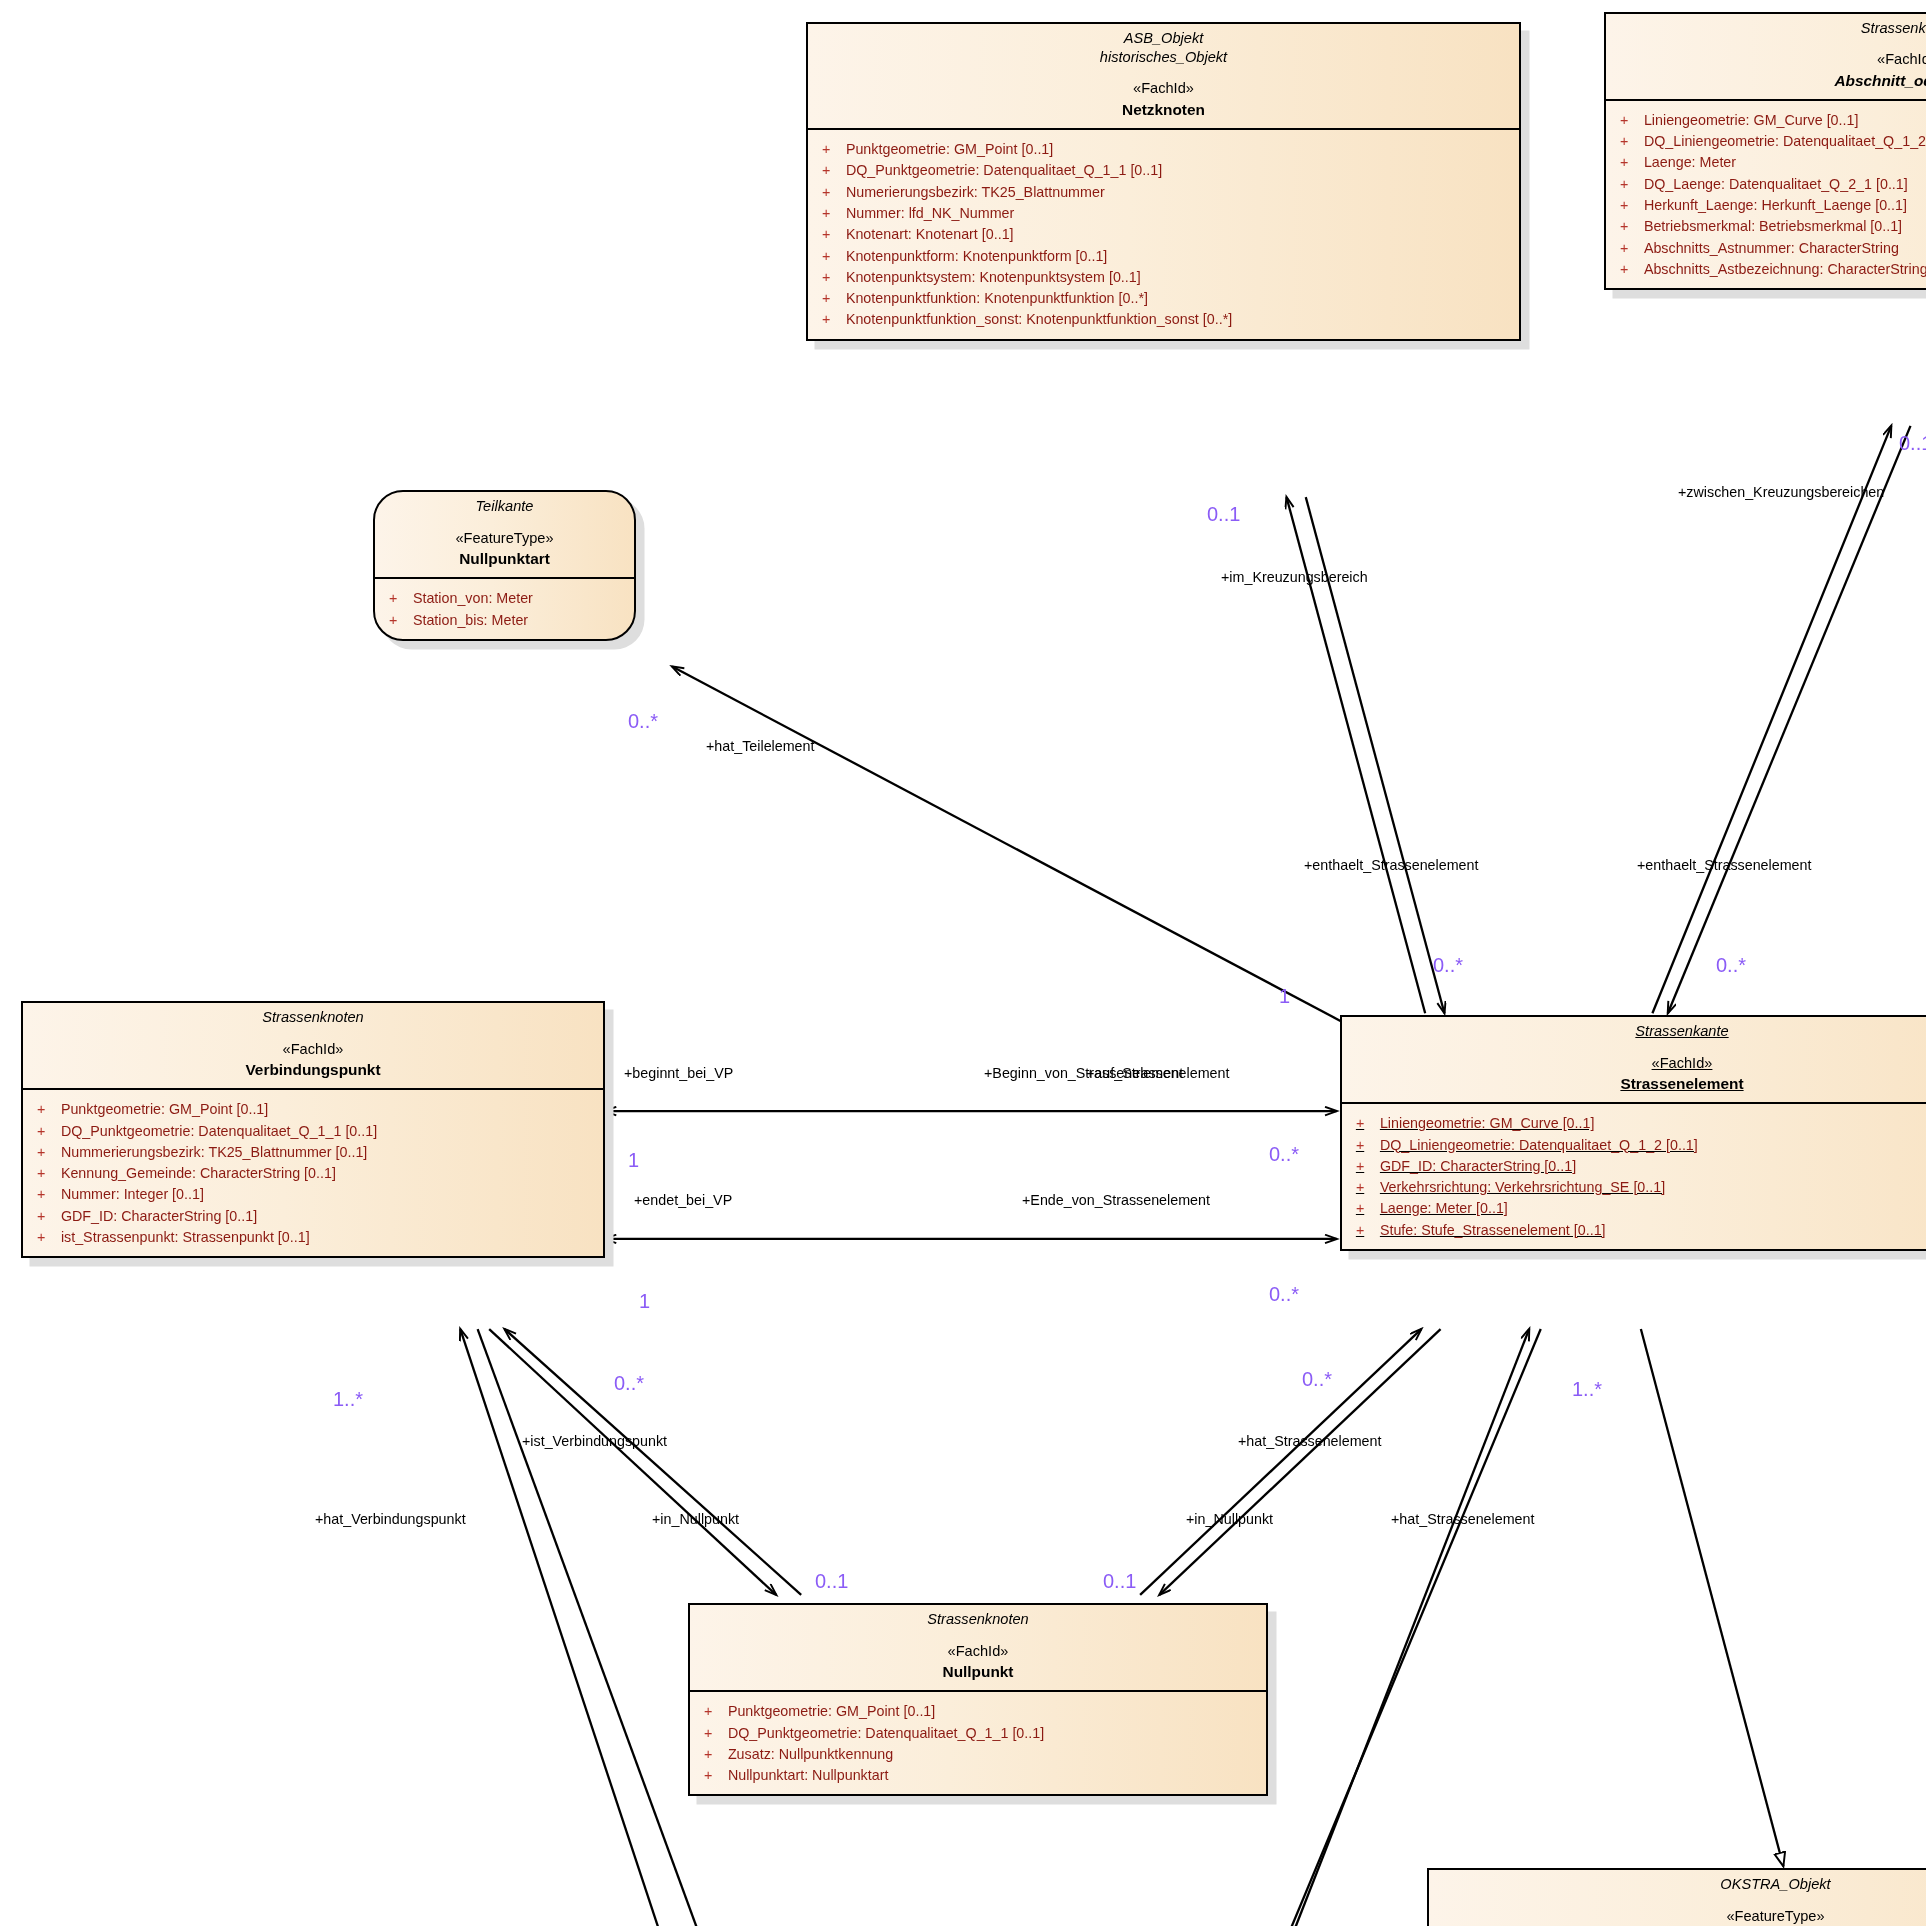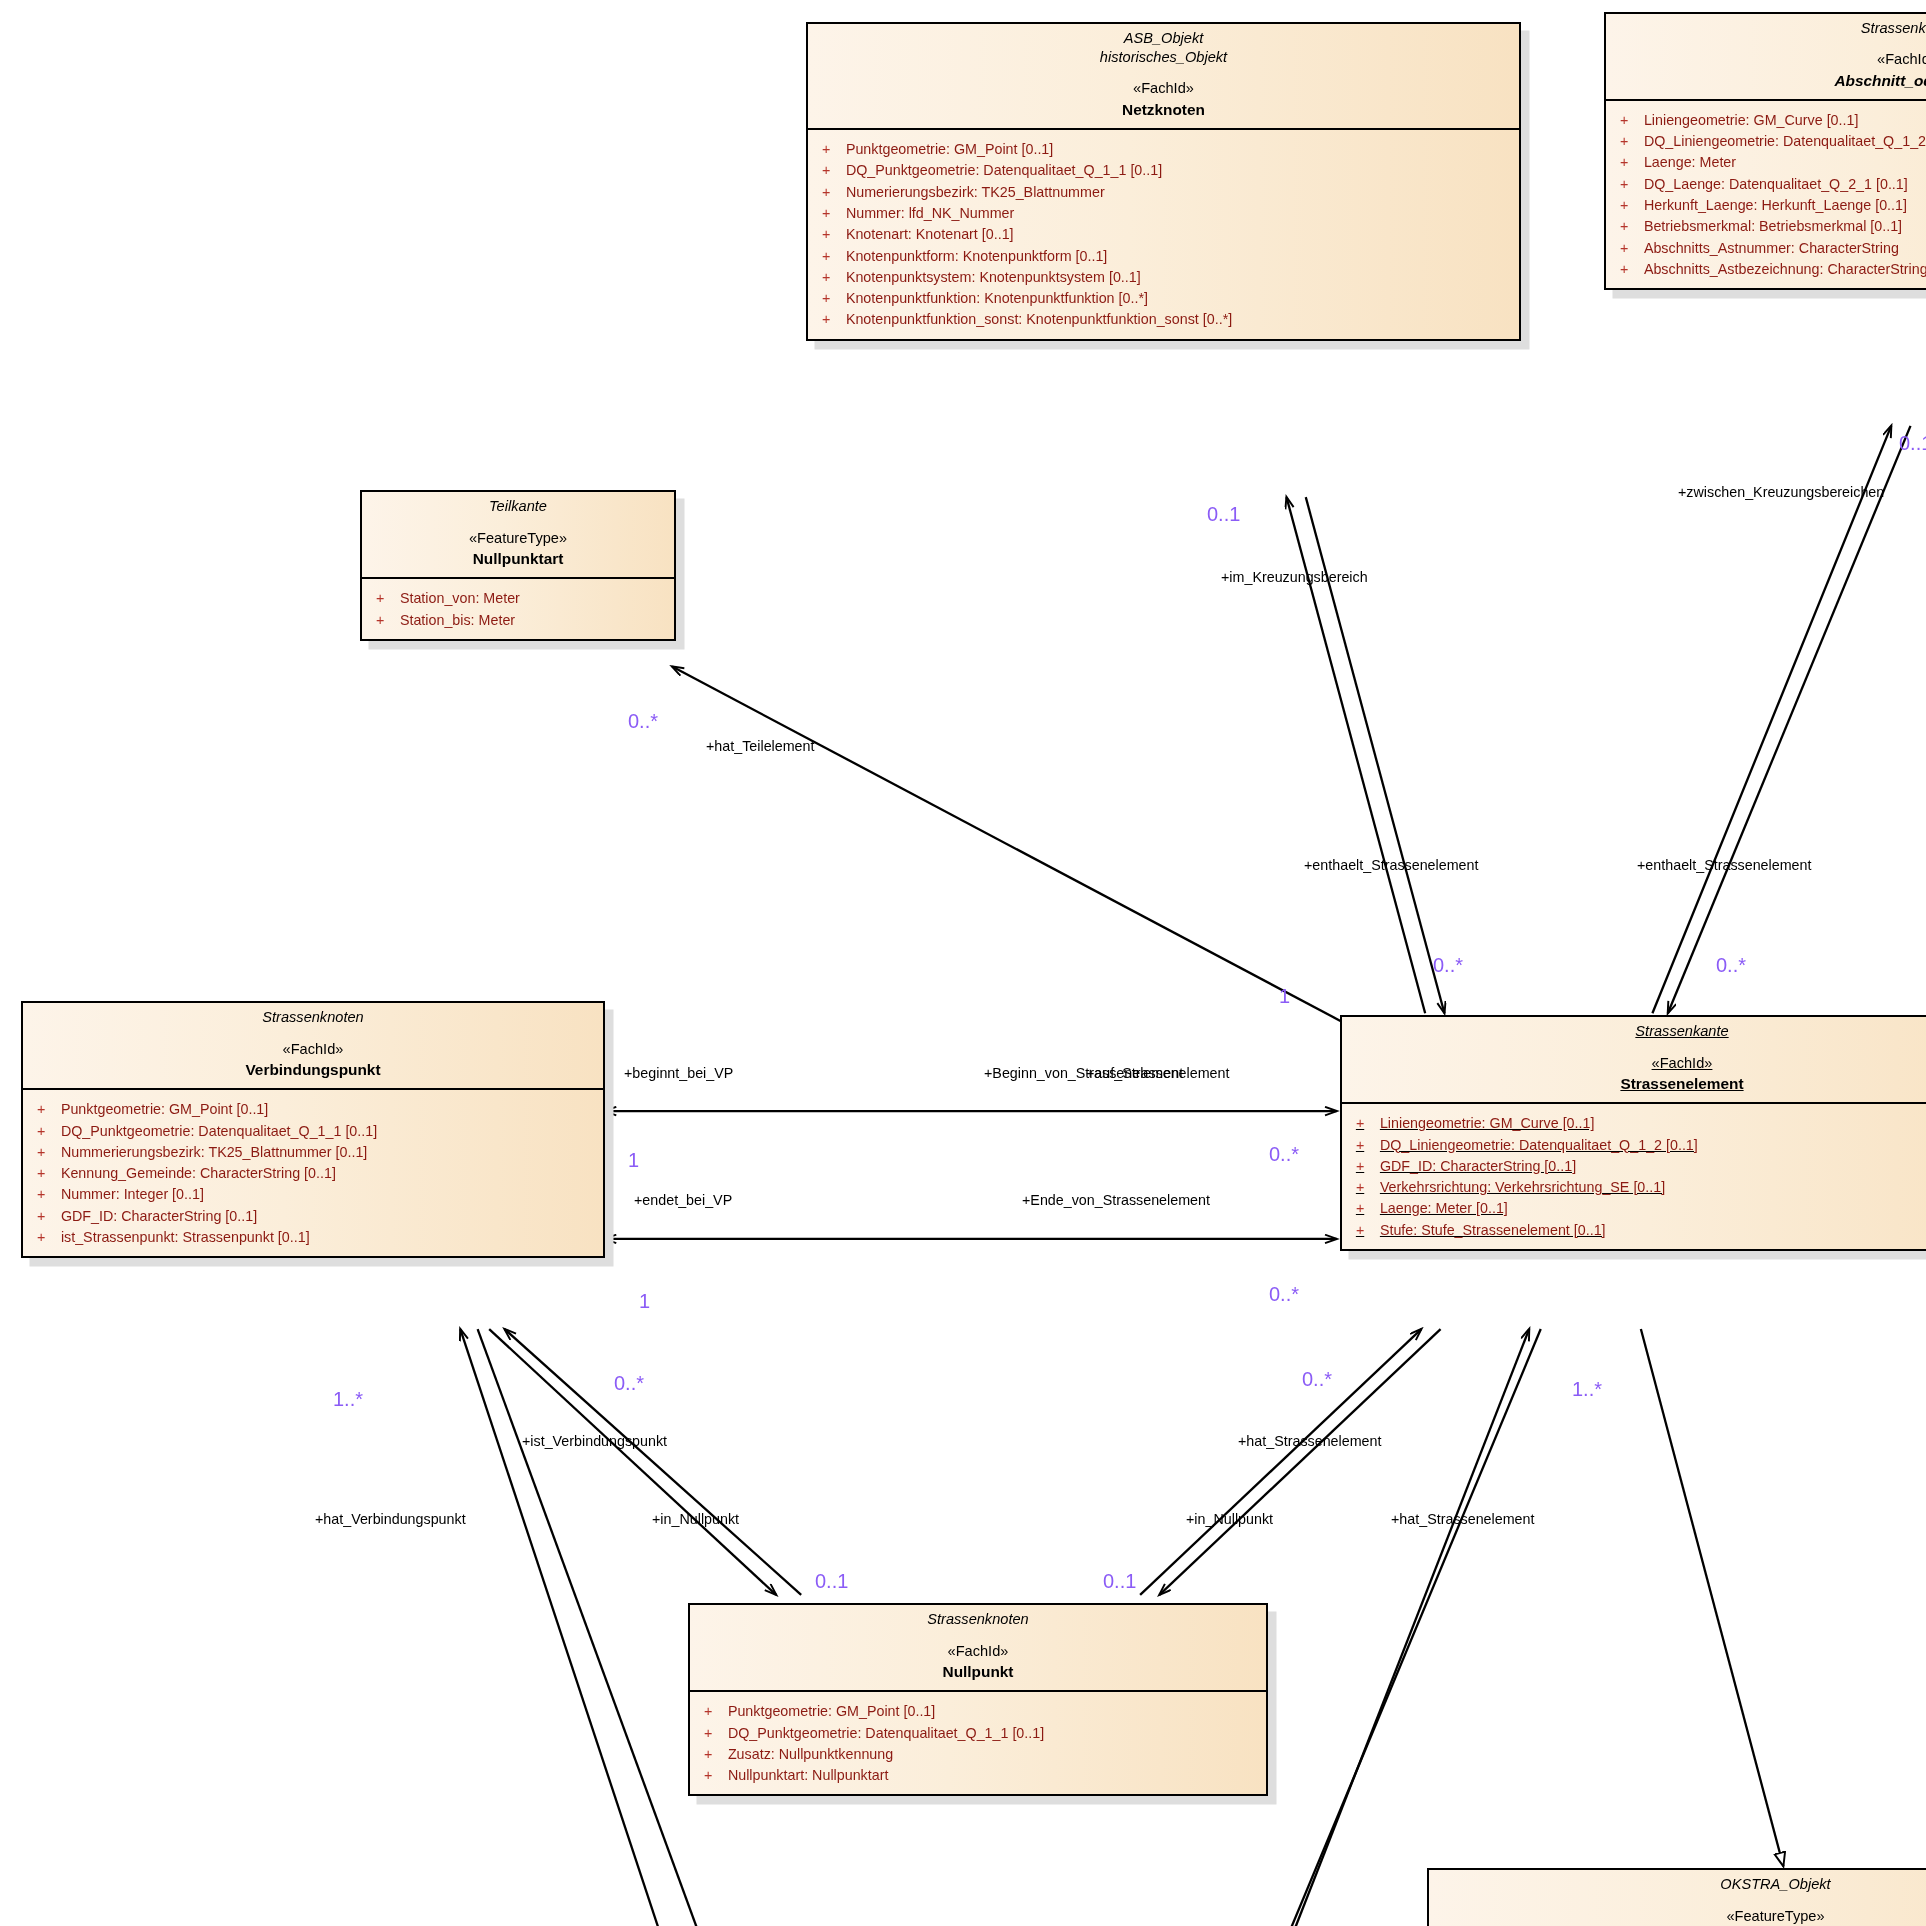--- a/index.html
+++ b/index.html
@@ -263,21 +263,21 @@
           <span class="attr-vis">+</span>
           <span class="attr-text">Abschnitts_Astnummer: CharacterString</span>
         </div>
       <div class="attr-row">
           <span class="attr-vis">+</span>
           <span class="attr-text">Abschnitts_Astbezeichnung: CharacterString [0..1]</span>
         </div>
     </div>
   </div>
 
-  <div class="uml-class" style="left:360px; top:490px; width:316px;">
+  <div class="uml-class" style="left:373px; top:490px; width:263px;border-radius:30px;">
     <div class="uml-head with-div">
       <div class="uml-pkg">Teilkante</div>
       <div class="uml-stereo">«FeatureType»</div>
       <div class="uml-name">Nullpunktart</div>
     </div>
     <div class="uml-attrs">
       <div class="attr-row">
           <span class="attr-vis">+</span>
           <span class="attr-text">Station_von: Meter</span>
         </div>

